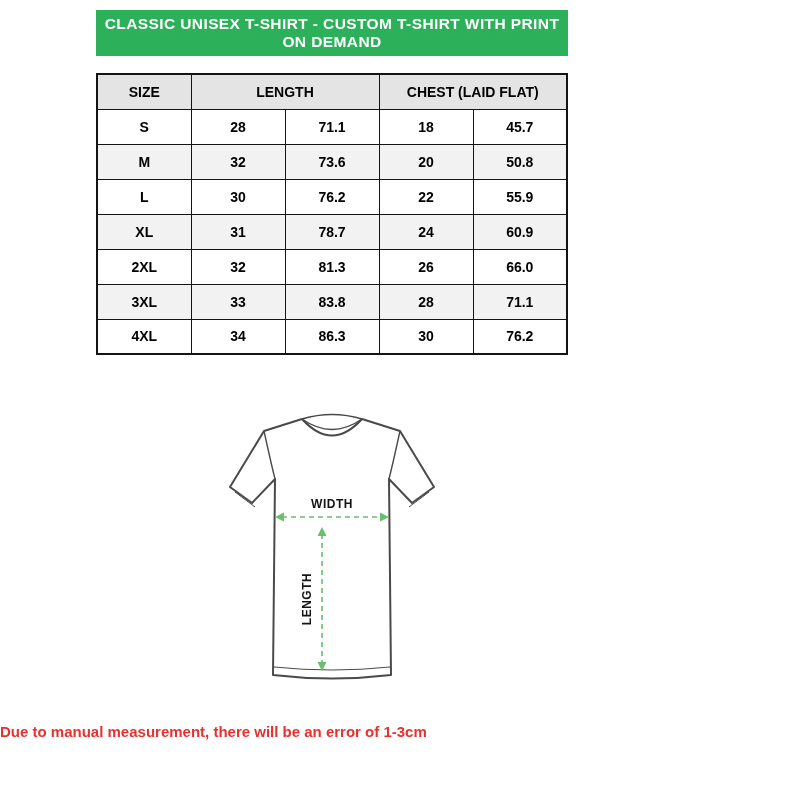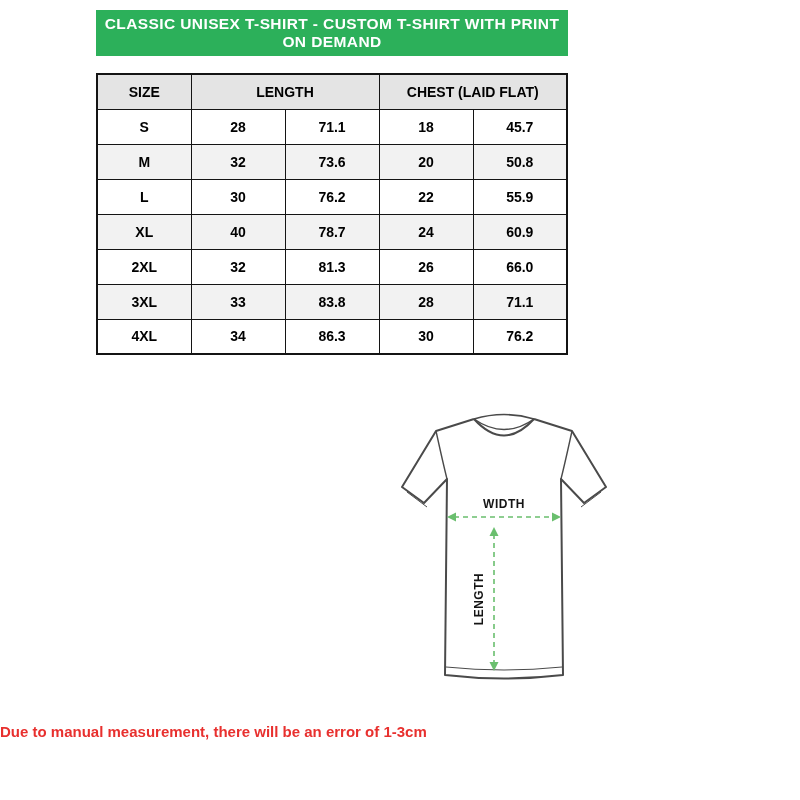--- a/index.html
+++ b/index.html
@@ -37,21 +37,21 @@
     font-size: 14px;
     padding: 0;
     color: #000;
   }
   .size-chart thead th { background: #e4e4e4; font-weight: bold; }
   .size-chart tbody th { font-weight: bold; }
   .size-chart tbody td { font-weight: bold; }
   .size-chart tbody tr:nth-child(even) { background: #f2f2f2; }
 
   
-  .diagram { display: flex; justify-content: flex-end; margin-top: 40px; }
+  .diagram { display: flex; justify-content: center; margin-top: 40px; }
   .svg-label {
     font-family: "Liberation Sans", sans-serif;
     font-size: 12px;
     font-weight: bold;
     fill: #151515;
     letter-spacing: 0.5px;
   }
 
   
   .footer-note {
@@ -95,21 +95,21 @@
         </tr>
         <tr>
           <th>L</th>
           <td>30</td>
           <td>76.2</td>
           <td>22</td>
           <td>55.9</td>
         </tr>
         <tr>
           <th>XL</th>
-          <td>40</td>
+          <td>31</td>
           <td>78.7</td>
           <td>24</td>
           <td>60.9</td>
         </tr>
         <tr>
           <th>2XL</th>
           <td>32</td>
           <td>81.3</td>
           <td>26</td>
           <td>66.0</td>

